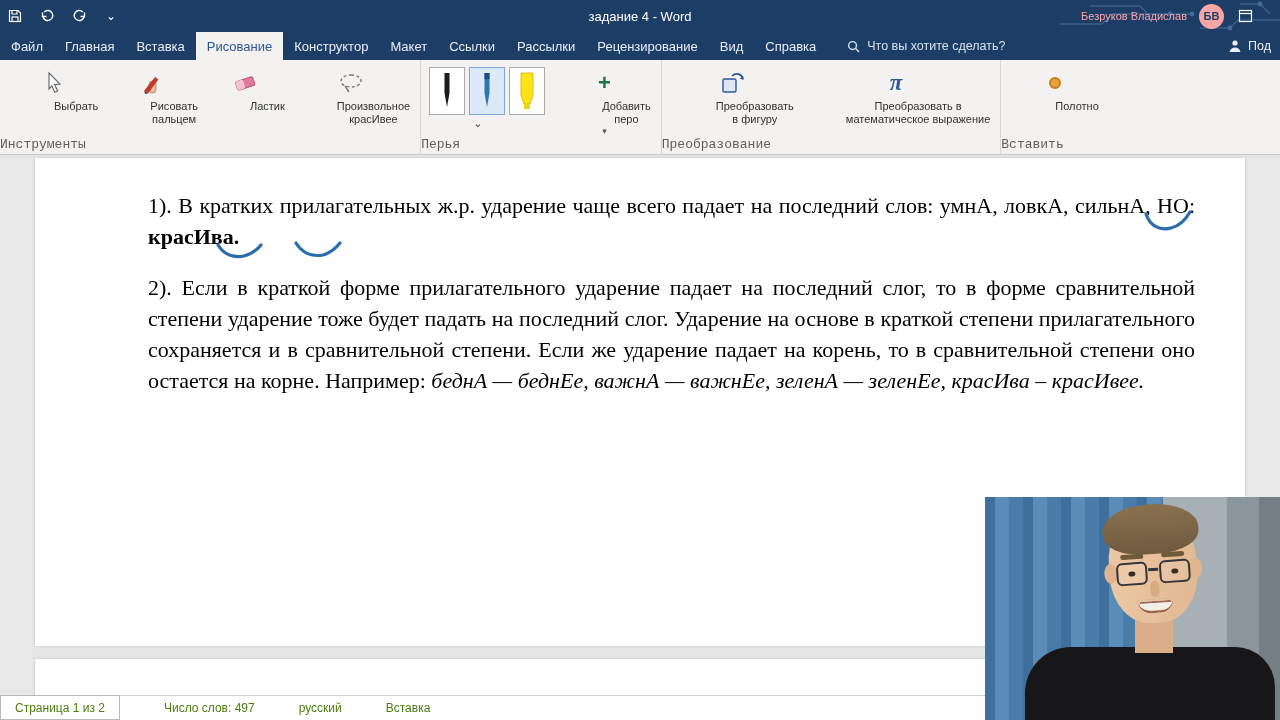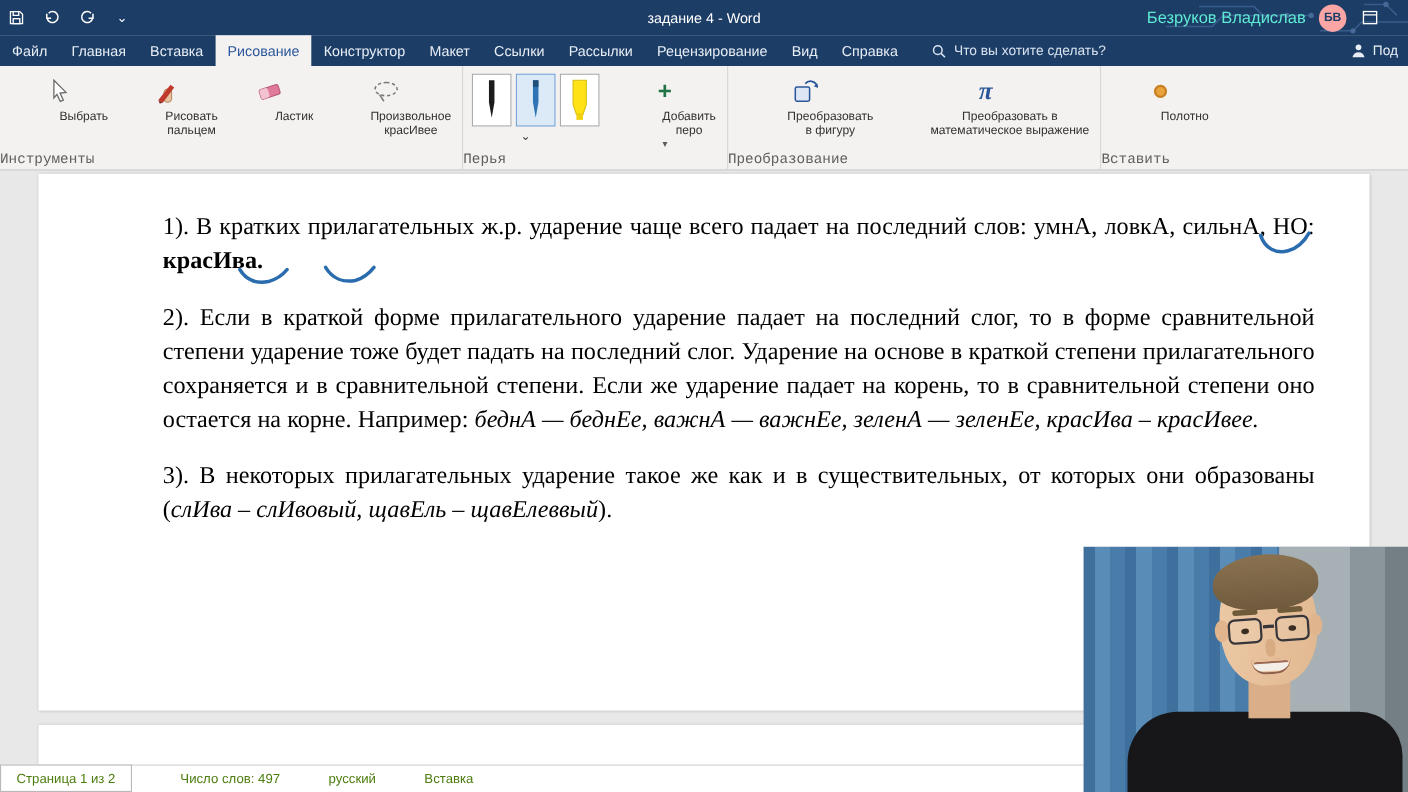--- a/index.html
+++ b/index.html
@@ -6,21 +6,21 @@
   html,body { width:1280px; height:720px; overflow:hidden; font-family:"Liberation Sans",sans-serif; background:#e8e8e8; }
   .stage { position:relative; width:1280px; height:720px; overflow:hidden; }
 
   
   .titlebar { position:absolute; top:0; left:0; width:1280px; height:32px; background:#1c3d66; color:#fff; overflow:hidden; }
   .circuit { position:absolute; right:0; top:0; width:220px; height:32px; opacity:.65; z-index:0; }
   .qat { position:absolute; left:6px; top:0; height:32px; display:flex; align-items:center; gap:14px; z-index:2; }
   .qat .qbtn { width:18px; height:18px; display:flex; align-items:center; justify-content:center; color:#fff; font-size:12px; }
   .tb-title { position:absolute; left:0; right:0; top:0; height:32px; display:flex; align-items:center; justify-content:center; font-size:13px; z-index:1; }
   .tb-right { position:absolute; right:26px; top:0; height:32px; display:flex; align-items:center; gap:12px; z-index:2; }
-  .tb-user { font-size:15px; color:#5eead4; }
+  .tb-user { font-size:11px; color:#fca5a5; }
   .avatar { width:25px; height:25px; border-radius:50%; background:#fca5a5; color:#1c3d66; font-size:11px; font-weight:bold; display:flex; align-items:center; justify-content:center; }
   .winicon { width:18px; height:16px; display:flex; align-items:center; justify-content:center; }
 
   
   .tabrow { position:absolute; top:32px; left:0; width:1280px; height:28px; background:#1c3d66; display:flex; align-items:stretch; }
   .tab { padding:0 11px; display:flex; align-items:center; color:#e8eef6; font-size:13px; cursor:default; }
   .tab.active { background:#f3f2f1; color:#2b579a; }
   .tellme { margin-left:20px; display:flex; align-items:center; gap:7px; color:#d8e2ef; font-size:12.5px; }
   .share { margin-left:auto; display:flex; align-items:center; gap:6px; color:#e8eef6; font-size:12.5px; padding-right:0; width:52px; overflow:hidden; }
 
@@ -277,21 +277,20 @@
       <div class="rgroup-label">Вставить</div>
     </div>
 
   </div>
 
   <div class="docarea">
     <div class="page page1">
       <div class="doc-text">
         <p><span>1). В кратких прилагательных ж.р. ударение чаще всего падает на последний слов: умнА, ловкА, сильнА, НО: </span><span class="run-b">красИва.</span></p>
         <p><span>2). Если в краткой форме прилагательного ударение падает на последний слог, то в форме сравнительной степени ударение тоже будет падать на последний слог. Ударение на основе в краткой степени прилагательного сохраняется и в сравнительной степени. Если же ударение падает на корень, то в сравнительной степени оно остается на корне. Например: </span><span class="run-i">беднА — беднЕе, важнА — важнЕе, зеленА — зеленЕе, красИва – красИвее.</span></p>
-        <p><span>3). В некоторых прилагательных ударение такое же как и в существительных, от которых они образованы (</span><span class="run-i">слИва – слИвовый, щавЕль – щавЕлеввый</span><span>).</span></p>
       </div>
     </div>
     <div class="page page2"></div>
     <svg class="ink-layer" viewBox="0 0 1280 539">
       <g fill="none" stroke="#2a6cad" stroke-width="3.2" stroke-linecap="round">
         <path d="M1146 58 c4 12 14 17 25 14 c8 -2 15 -9 19 -16"></path>
         <path d="M218 89 c6 10 16 13 26 11 c7 -2 13 -6 17 -11"></path>
         <path d="M296 87 c6 10 16 14 27 12 c7 -2 13 -7 17 -12"></path>
       </g>
     </svg>

